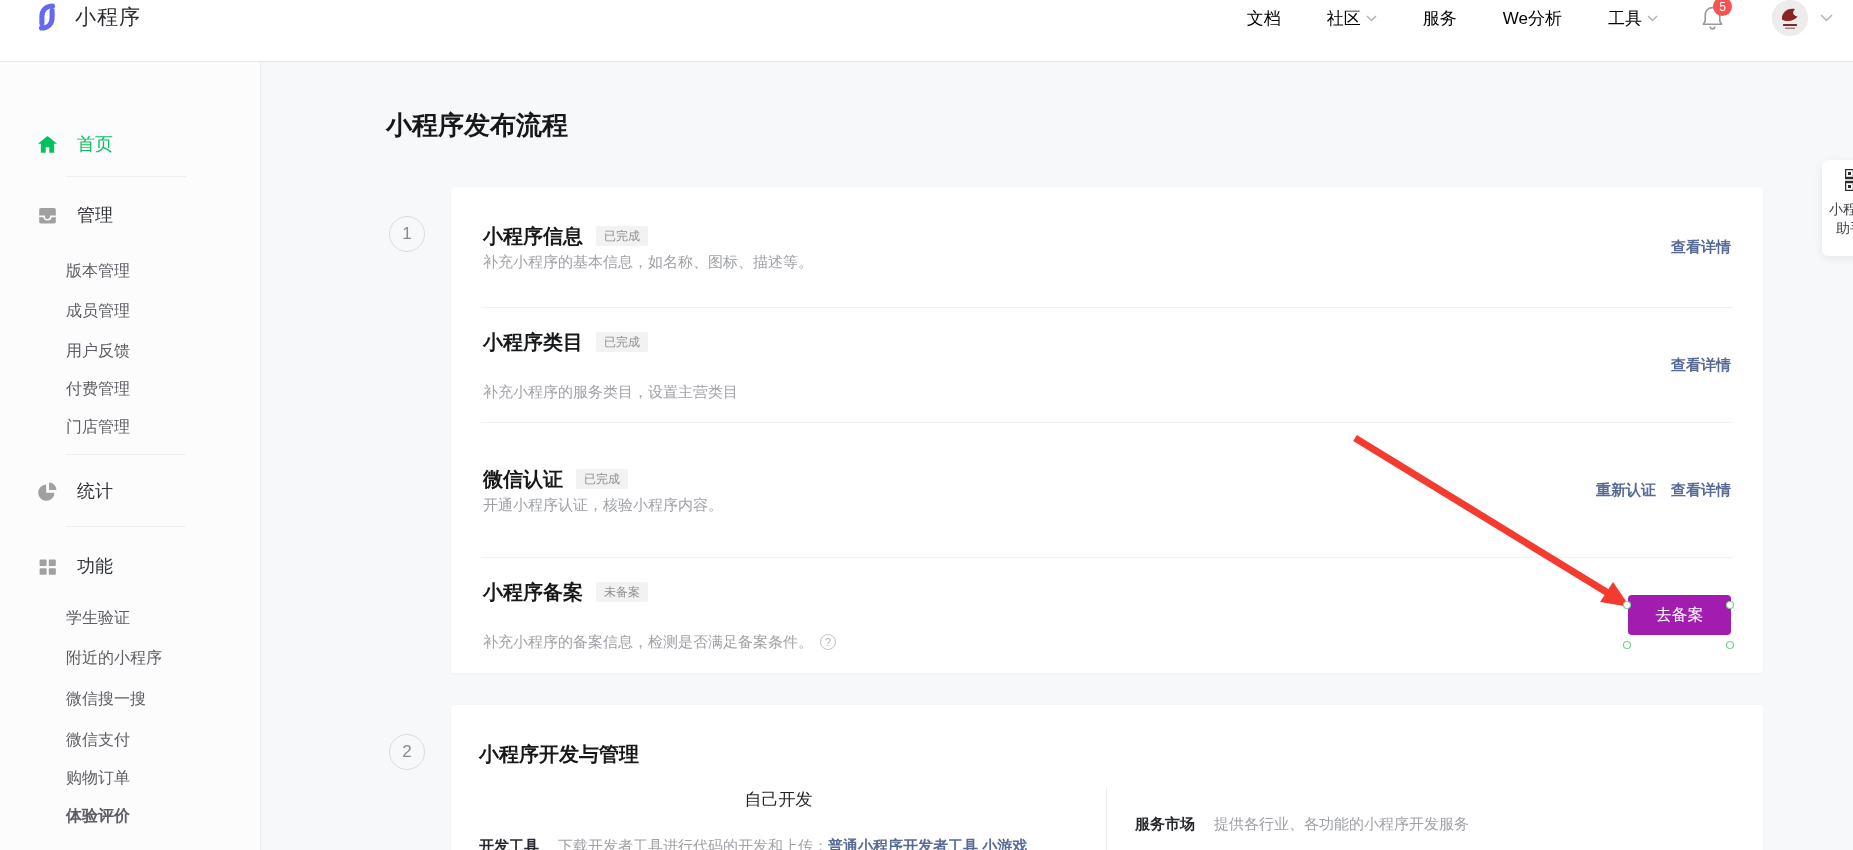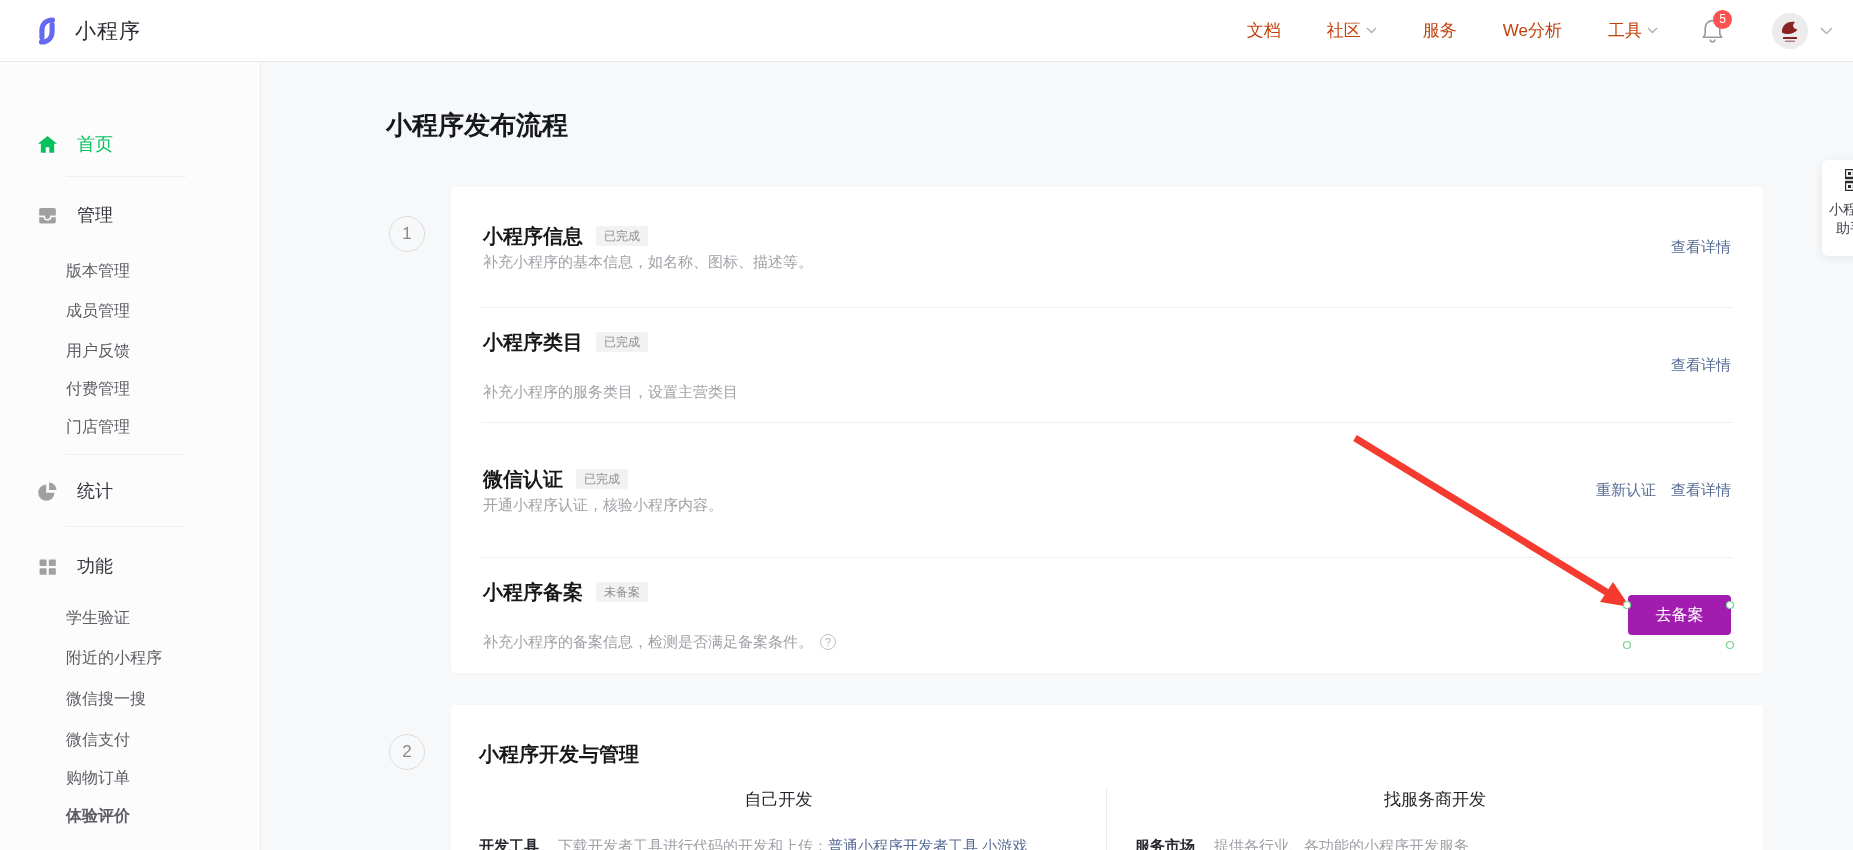--- a/index.html
+++ b/index.html
@@ -2,25 +2,25 @@
 <html><head>
 <meta charset="utf-8">
 <style>
   * { margin:0; padding:0; box-sizing:border-box; }
   html,body { width:1853px; height:850px; overflow:hidden; background:#fff;
     font-family:"Liberation Sans","DejaVu Sans",sans-serif; color:#17181a; }
   .page { position:relative; width:1853px; height:850px; overflow:hidden; }
 
   
   .navbar { position:absolute; left:0; top:0; width:1853px; height:62px; background:#fff;
-    border-bottom:1px solid #e7e7e7; display:flex; align-items:center; padding:0 20px 0 30px; z-index:10; }
+    border-bottom:1px solid #e7e7e7; display:flex; align-items:flex-start; padding:0 20px 0 30px; z-index:10; }
   .logo-wrap { display:flex; align-items:center; gap:11px; }
   .logo-text { font-size:21px; color:#2b2d33; letter-spacing:1px; }
   .nav-right { margin-left:auto; display:flex; align-items:center; }
-  .nav-item { display:flex; align-items:center; gap:5px; margin-left:46px; font-size:17px; color:#c2410c; cursor:pointer; }
+  .nav-item { display:flex; align-items:center; gap:5px; margin-left:46px; font-size:17px; color:#000000; cursor:pointer; }
   .bell-wrap { position:relative; margin-left:42px; width:26px; height:28px; cursor:pointer; }
   .badge { position:absolute; top:-7px; left:13px; min-width:19px; height:19px; border-radius:10px;
     background:#fa5151; color:#fff; font-size:12px; display:flex; align-items:center; justify-content:center; padding:0 5px; }
   .avatar { margin-left:46px; width:36px; height:36px; border-radius:50%; background:#ececec;
     display:flex; align-items:center; justify-content:center; overflow:hidden; cursor:pointer; }
   .nav-chevron { margin-left:12px; cursor:pointer; display:flex; }
 
   
   .sidebar { position:absolute; left:0; top:62px; width:261px; height:788px; background:#fcfcfd;
     border-right:1px solid #ededed; }
@@ -47,21 +47,21 @@
   .row { position:relative; display:flex; flex-direction:column; justify-content:center; padding:0 32px; }
   .row-h120 { height:120px; } .row-h114 { height:114px;gap:24px; } .row-h134 { height:134px; }
   .row-div { border-top:1px solid #f1f1f1; margin:0 30px; }
   .row-head { display:flex; align-items:center; gap:13px; }
   .row-title { font-size:20px; font-weight:700; color:#17181a; }
   .badge-gray { background:#f2f2f2; color:#8f8f8f; font-size:12px; padding:4px 8px; border-radius:2px; line-height:1; }
   .row-desc { margin-top:3px; font-size:15px; color:#9fa1a6; display:flex; align-items:center; gap:7px; }
   .help-circ { width:16px; height:16px; border:1px solid #c3c4c7; border-radius:50%; color:#b1b2b6;
     font-size:11px; display:inline-flex; align-items:center; justify-content:center; cursor:pointer; }
   .row-actions { position:absolute; right:32px; top:50%; transform:translateY(-50%); display:flex; gap:15px; align-items:center; }
-  .link { color:#576b95; font-size:15px; cursor:pointer; text-decoration:none; }
+  .link { color:#576b95; font-size:15px; cursor:pointer; text-decoration:none;font-weight:bold; }
   .btn-green { width:103px; height:40px; background:#a21caf; color:#fff; font-size:16px; border:none;
     border-radius:4px; cursor:pointer; display:flex; align-items:center; justify-content:center; }
 
   
   .c2-title { padding:36px 0 0 28px; font-size:20px; font-weight:700; color:#17181a; }
   .c2-cols { display:flex; margin-top:20px; }
   .c2-col-left { width:655px; }
   .c2-col-right { flex:1; border-left:1px solid #ececec; }
   .c2-header { text-align:center; font-size:17px; color:#1f2126; height:22px; }
   .c2-row { margin-top:25px; padding-left:28px; display:flex; font-size:15px; line-height:22px; }
@@ -275,21 +275,20 @@
           <div class="c2-header">自己开发</div>
           <div class="c2-row">
             <span class="c2-label">开发工具</span>
             <span class="c2-text c2-text-left">
               <span>下载开发者工具进行代码的开发和上传；</span><a class="link">普通小程序开发者工具</a>
               <a class="link">小游戏开发者工具</a>
             </span>
           </div>
         </div>
         <div class="c2-col-right">
-          <div class="c2-header">找服务商开发</div>
           <div class="c2-row">
             <span class="c2-label">服务市场</span>
             <span class="c2-text c2-text-right">提供各行业、各功能的小程序开发服务</span>
           </div>
         </div>
       </div>
     </div>
   </div>
 
   <div class="assist-panel">

